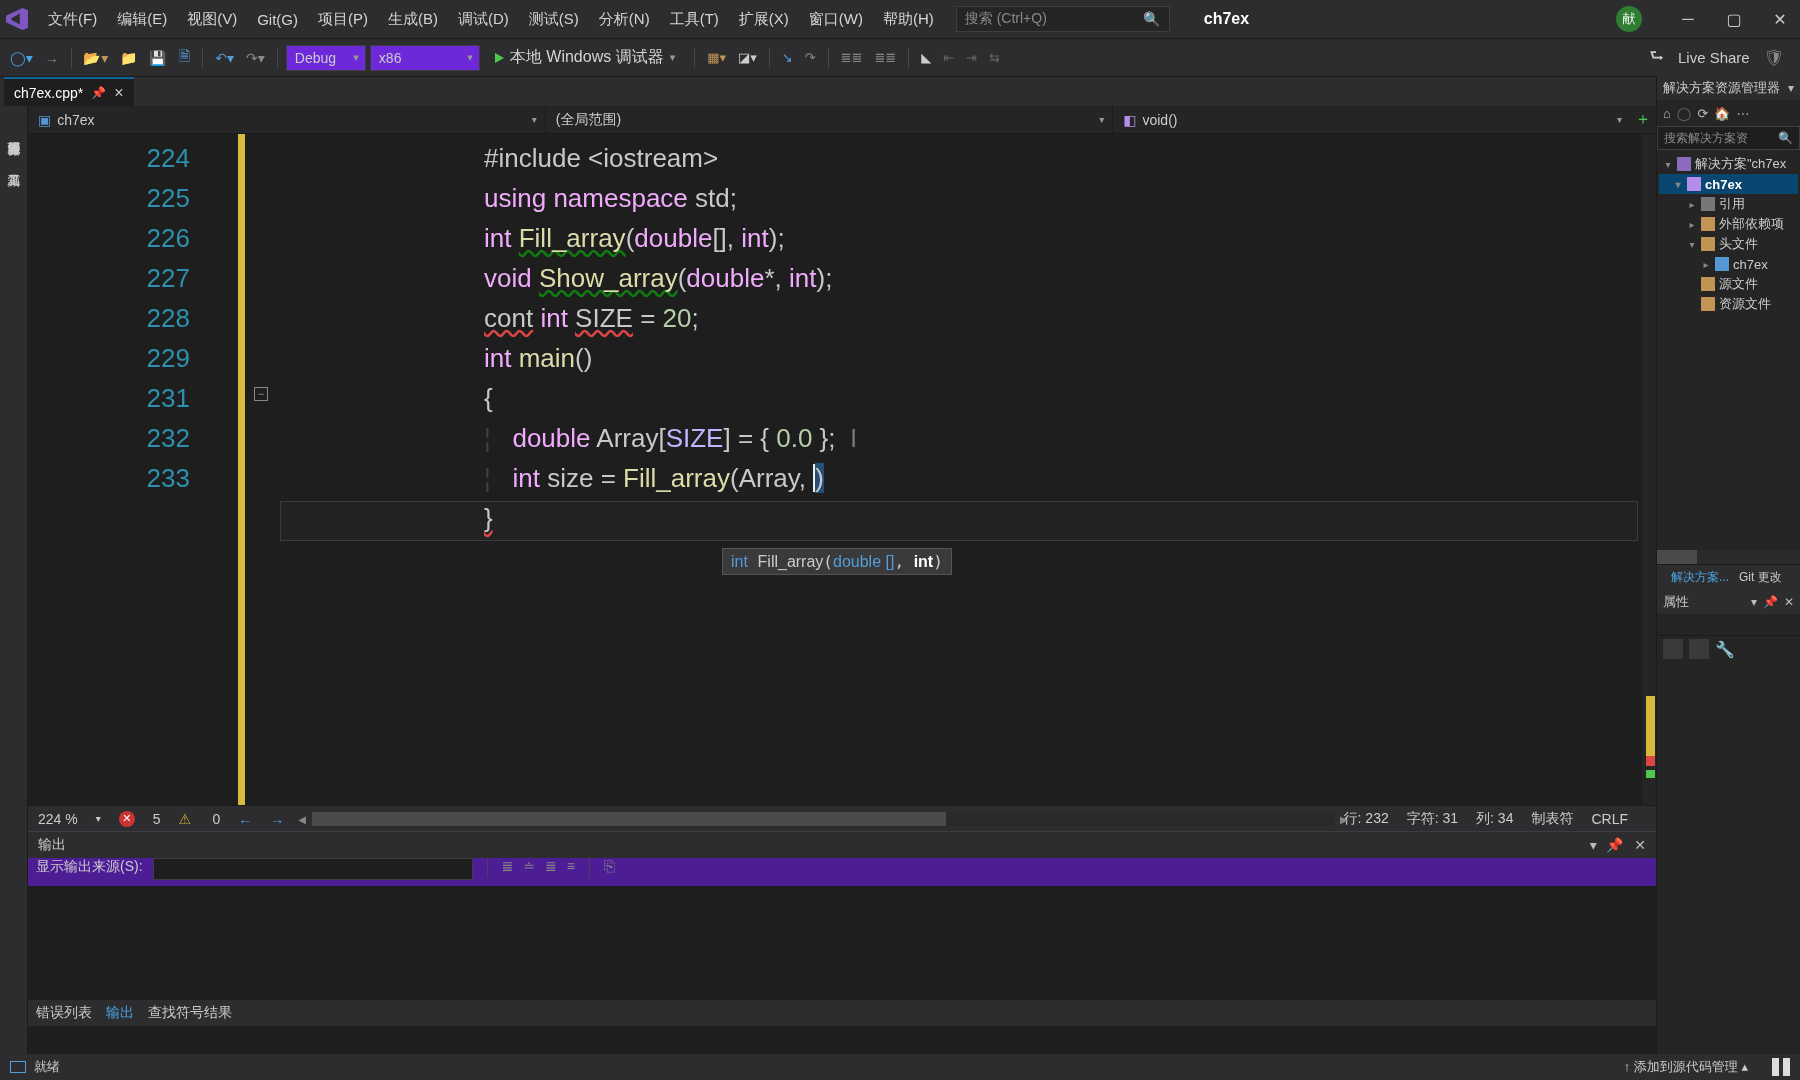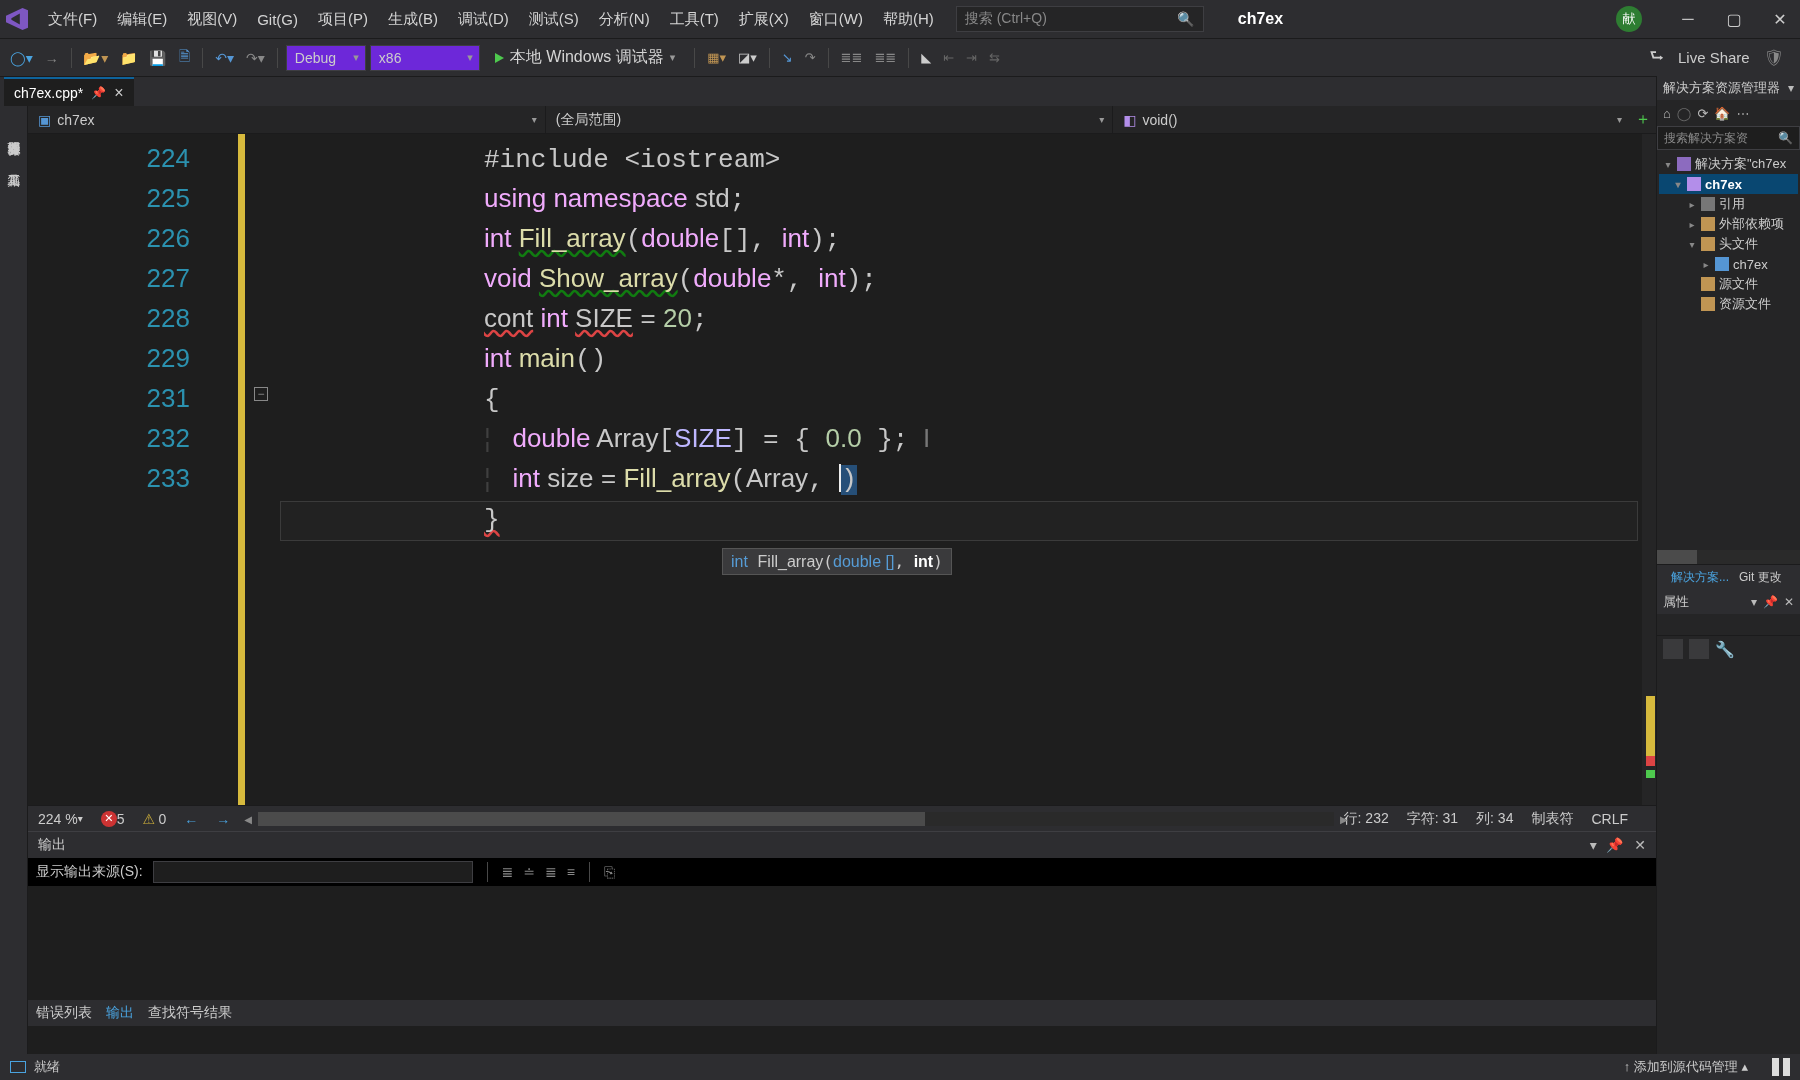--- a/index.html
+++ b/index.html
@@ -3,21 +3,21 @@
 <meta charset="utf-8">
 <style>
   * { margin: 0; padding: 0; box-sizing: border-box; font-family: "Segoe UI", "Microsoft YaHei", sans-serif; user-select: none; }
   body { width: 1800px; height: 1080px; background: #1e1e1e; color: #ccc; overflow: hidden; transform-origin: top left; }
 
   
   .menubar { height: 38px; background: #2d2d30; display: flex; align-items: center; padding: 0 6px; gap: 4px; }
   .vs-logo { width: 22px; height: 22px; background: #7e57c2; margin-right: 8px; clip-path: polygon(75% 0, 100% 10%, 100% 90%, 75% 100%, 0 65%, 0 35%); position: relative; }
   .vs-logo::after { content: ""; position: absolute; inset: 4px; background: #2d2d30; clip-path: polygon(70% 10%, 70% 90%, 10% 55%, 10% 45%); }
   .menu-item { padding: 4px 8px; font-size: 15px; color: #d4d4d4; cursor: pointer; }
-  .menu-search { margin-left: 10px; width: 248px; height: 26px; background: #252526; border: 1px solid #3e3e42; display: flex; align-items: center; padding: 0 8px; font-size: 14px; color: #888; position: relative; }
+  .menu-search { margin-left: 10px; width: 214px; height: 26px; background: #252526; border: 1px solid #3e3e42; display: flex; align-items: center; padding: 0 8px; font-size: 14px; color: #888; position: relative; }
   .menu-search-icon { margin-left: auto; color: #ccc; }
   .project-name { margin-left: 30px; color: #fff; font-weight: 600; font-size: 16px; }
   .win-controls { margin-left: auto; display: flex; align-items: center; gap: 18px; height: 100%; }
   .avatar { width: 26px; height: 26px; border-radius: 50%; background: #2e7d32; color: #fff; display: flex; align-items: center; justify-content: center; font-size: 13px; margin-right: 14px; }
   .win-btn { width: 28px; height: 100%; display: flex; align-items: center; justify-content: center; color: #ccc; cursor: pointer; }
 
   
   .toolbar { height: 38px; background: #2d2d30; border-top: 1px solid #1b1b1c; display: flex; align-items: center; padding: 0 6px; gap: 4px; }
   .tool-btn { padding: 4px 4px; color: #ccc; font-size: 14px; display: flex; align-items: center; cursor: pointer; }
   .tool-sep { width: 1px; height: 20px; background: #484848; margin: 0 4px; }
@@ -52,53 +52,53 @@
   .gutter { width: 200px; background: #1e1e1e; text-align: right; padding-top: 4px; }
   .line-num { color: #2b91af; padding-right: 38px; height: 40px; line-height: 40px; font-size: 26px; }
   .mod-bar { position: absolute; left: 210px; top: 0; width: 7px; bottom: 0; background: #d7ba3d; }
   .fold-col { position: absolute; left: 226px; top: 0; width: 20px; bottom: 0; }
   .fold-box { position: absolute; width: 14px; height: 14px; border: 1px solid #888; color: #888; font-size: 12px; line-height: 12px; text-align: center; background: #1e1e1e; }
   .code-col { padding-left: 256px; padding-top: 4px; position: relative; flex: 1; }
   .code-line { height: 40px; line-height: 40px; white-space: pre; }
   .kw { color: #f0abfc; }
   .fn { color: #dcdcaa; }
   .ident { color: #c8c8c8; }
-  .pun { color: #c8c8c8; font-family: Liberation Mono, monospace; }
+  .pun { color: #c8c8c8; }
   .num { color: #b5cea8; }
   .macro { color: #beb7ff; }
   .squiggle-green { text-decoration: underline wavy #107c10; text-decoration-skip-ink: none; }
   .squiggle-red { text-decoration: underline wavy #d44; text-decoration-skip-ink: none; }
   .dimguide { color: #404040; }
   .caret { display: inline-block; width: 2px; height: 28px; background: #eee; vertical-align: middle; margin-top: -4px; }
   .sel-line-bg { position: absolute; left: 252px; right: 18px; top: 367px; height: 40px; border: 1px solid #3b3b3b; background: rgba(255,255,255,0.02); }
   .icaret { color: #777; }
 
   .param-hint { position: absolute; left: 694px; top: 414px; background: #3a3a3c; border: 1px solid #555; color: #ccc; font-size: 16px; padding: 3px 8px; font-family: Consolas, monospace; }
   .param-hint .kw2 { color: #569cd6; }
   .param-hint .bold { color: #fff; font-weight: 600; }
 
   .minimap-strip { position: absolute; right: 0; top: 0; bottom: 0; width: 14px; background: #252526; }
   .mm-err { position: absolute; right: 1px; width: 9px; height: 6px; background: #d44; }
   .mm-warn { position: absolute; right: 1px; width: 9px; height: 6px; background: #4ec94e; }
 
   .editor-status { height: 26px; background: #2d2d30; color: #ccc; display: flex; align-items: center; padding: 0 10px; font-size: 14px; border-top: 1px solid #1b1b1c; }
-  .es-seg { margin-right: 18px; display: flex; align-items: center; gap: 0; }
+  .es-seg { margin-right: 18px; display: flex; align-items: center; gap: 18px; }
   .err-badge { width: 16px; height: 16px; border-radius: 50%; background: #c33; color: #fff; font-size: 11px; display: flex; align-items: center; justify-content: center; }
   .warn-badge { width: 16px; height: 16px; background: none; color: #d2b33a; }
   .hscroll { flex: 1; height: 14px; position: relative; margin: 0 10px; }
   .hscroll-track { position: absolute; inset: 0; background: #2a2a2a; }
   .hscroll-thumb { position: absolute; left: 0; width: 62%; top: 0; bottom: 0; background: #4b4b4b; }
   .hscroll .tri-l { position: absolute; left: -14px; top: 2px; color: #888; font-size: 10px; }
   .hscroll .tri-r { position: absolute; right: -14px; top: 2px; color: #888; font-size: 10px; }
 
   
   .output-panel { position: absolute; left: 28px; right: 144px; top: 831px; height: 195px; background: #1e1e1e; border-top: 1px solid #3e3e42; display: flex; flex-direction: column; }
   .out-titlebar { height: 26px; background: #2d2d30; display: flex; align-items: center; padding: 0 10px; font-size: 14px; color: #ccc; }
   .out-titlebar .right-icons { margin-left: auto; display: flex; gap: 10px; color: #bbb; }
-  .out-toolbar { height: 28px; background: #000000; display: flex; align-items: center; padding: 0 8px; gap: 10px; font-size: 14px; color: #ccc; }
+  .out-toolbar { height: 28px; background: #4c1d95; display: flex; padding: 0 8px; gap: 10px; font-size: 14px; color: #ccc; }
   .out-combo { width: 320px; height: 22px; background: #1e1e1e; border: 1px solid #3e3e42; }
   .out-body { flex: 1; background: #1e1e1e; }
   .out-tabs { height: 26px; background: #2d2d30; display: flex; align-items: center; padding: 0 8px; gap: 14px; font-size: 14px; color: #ccc; }
   .out-tab.active { color: #4aa3df; }
 
   
   .right-pane { position: absolute; right: 0; top: 76px; bottom: 26px; width: 144px; background: #252526; border-left: 1px solid #1b1b1c; display: flex; flex-direction: column; }
   .panel-title { height: 24px; background: #2d2d30; color: #ccc; font-size: 13px; display: flex; align-items: center; padding: 0 6px; }
   .panel-title .ticons { margin-left: auto; display: flex; gap: 6px; color: #bbb; font-size: 12px; }
   .se-toolbar { height: 26px; display: flex; align-items: center; gap: 6px; padding: 0 6px; color: #bbb; font-size: 13px; }

